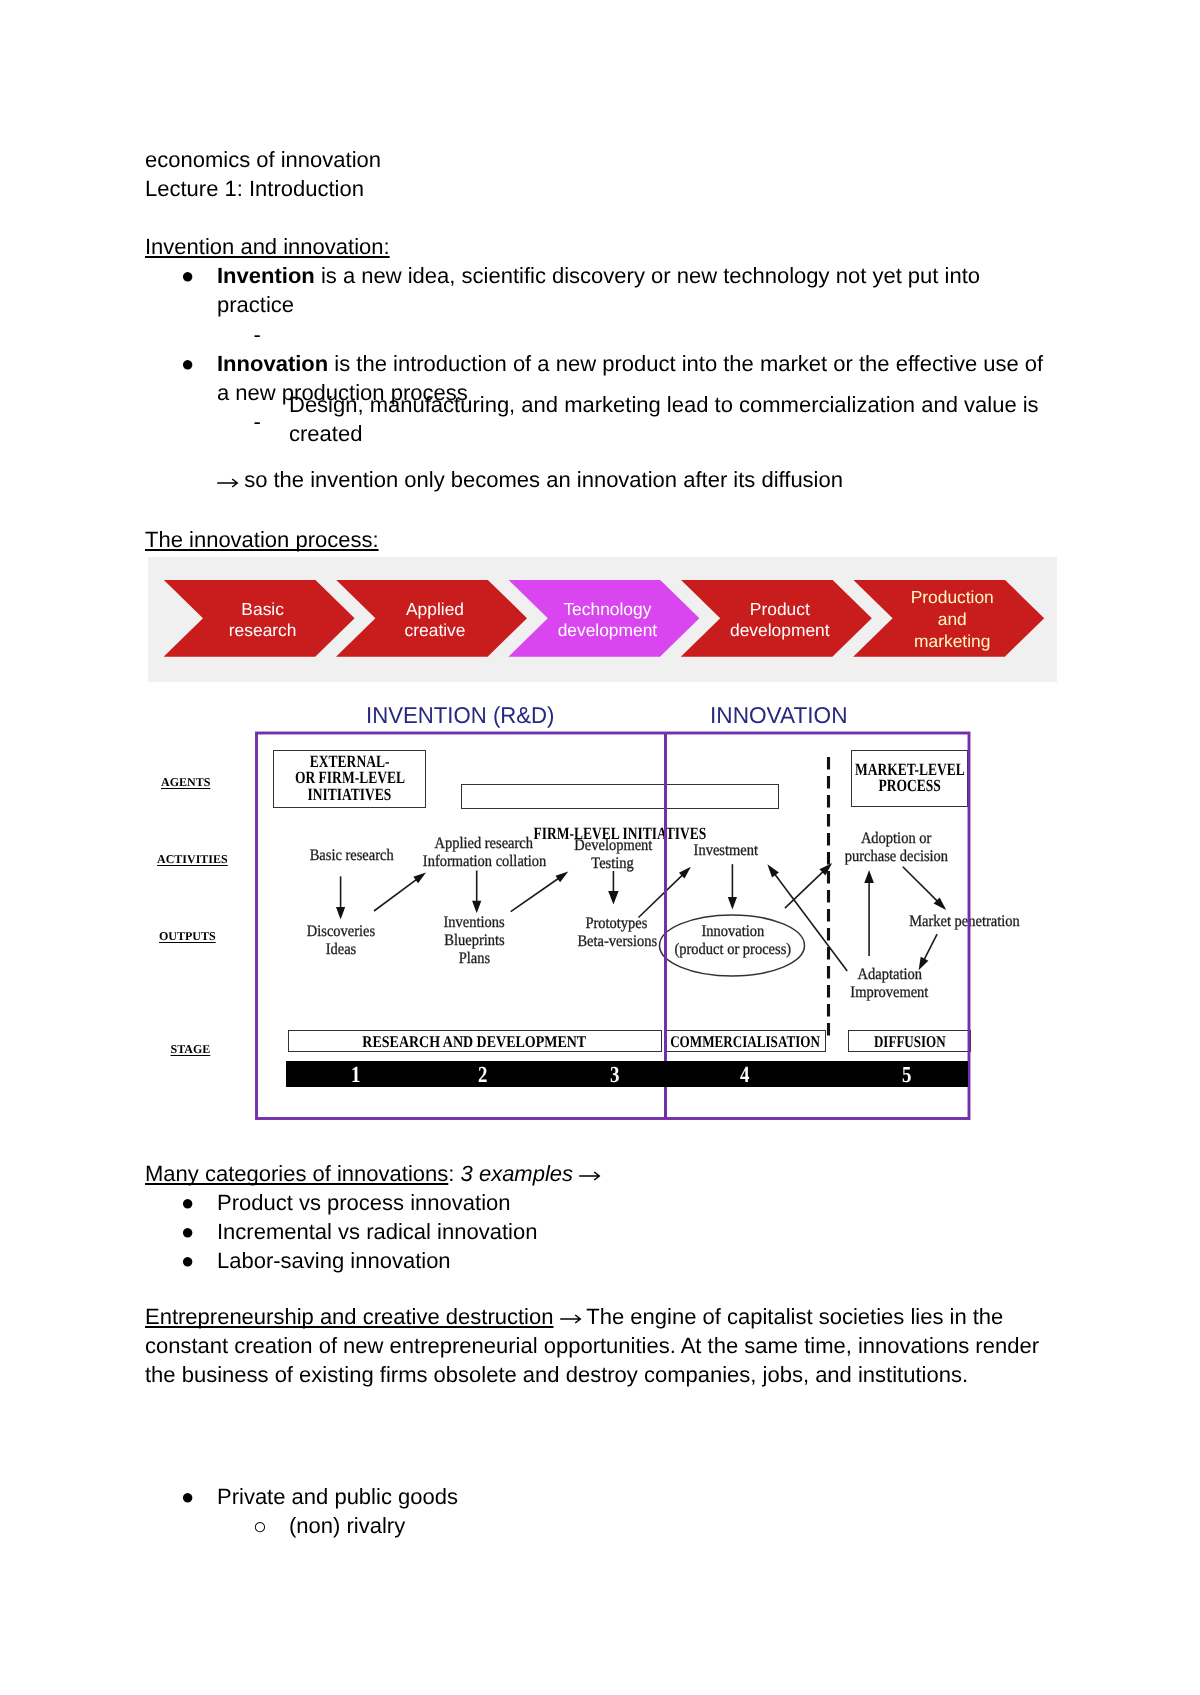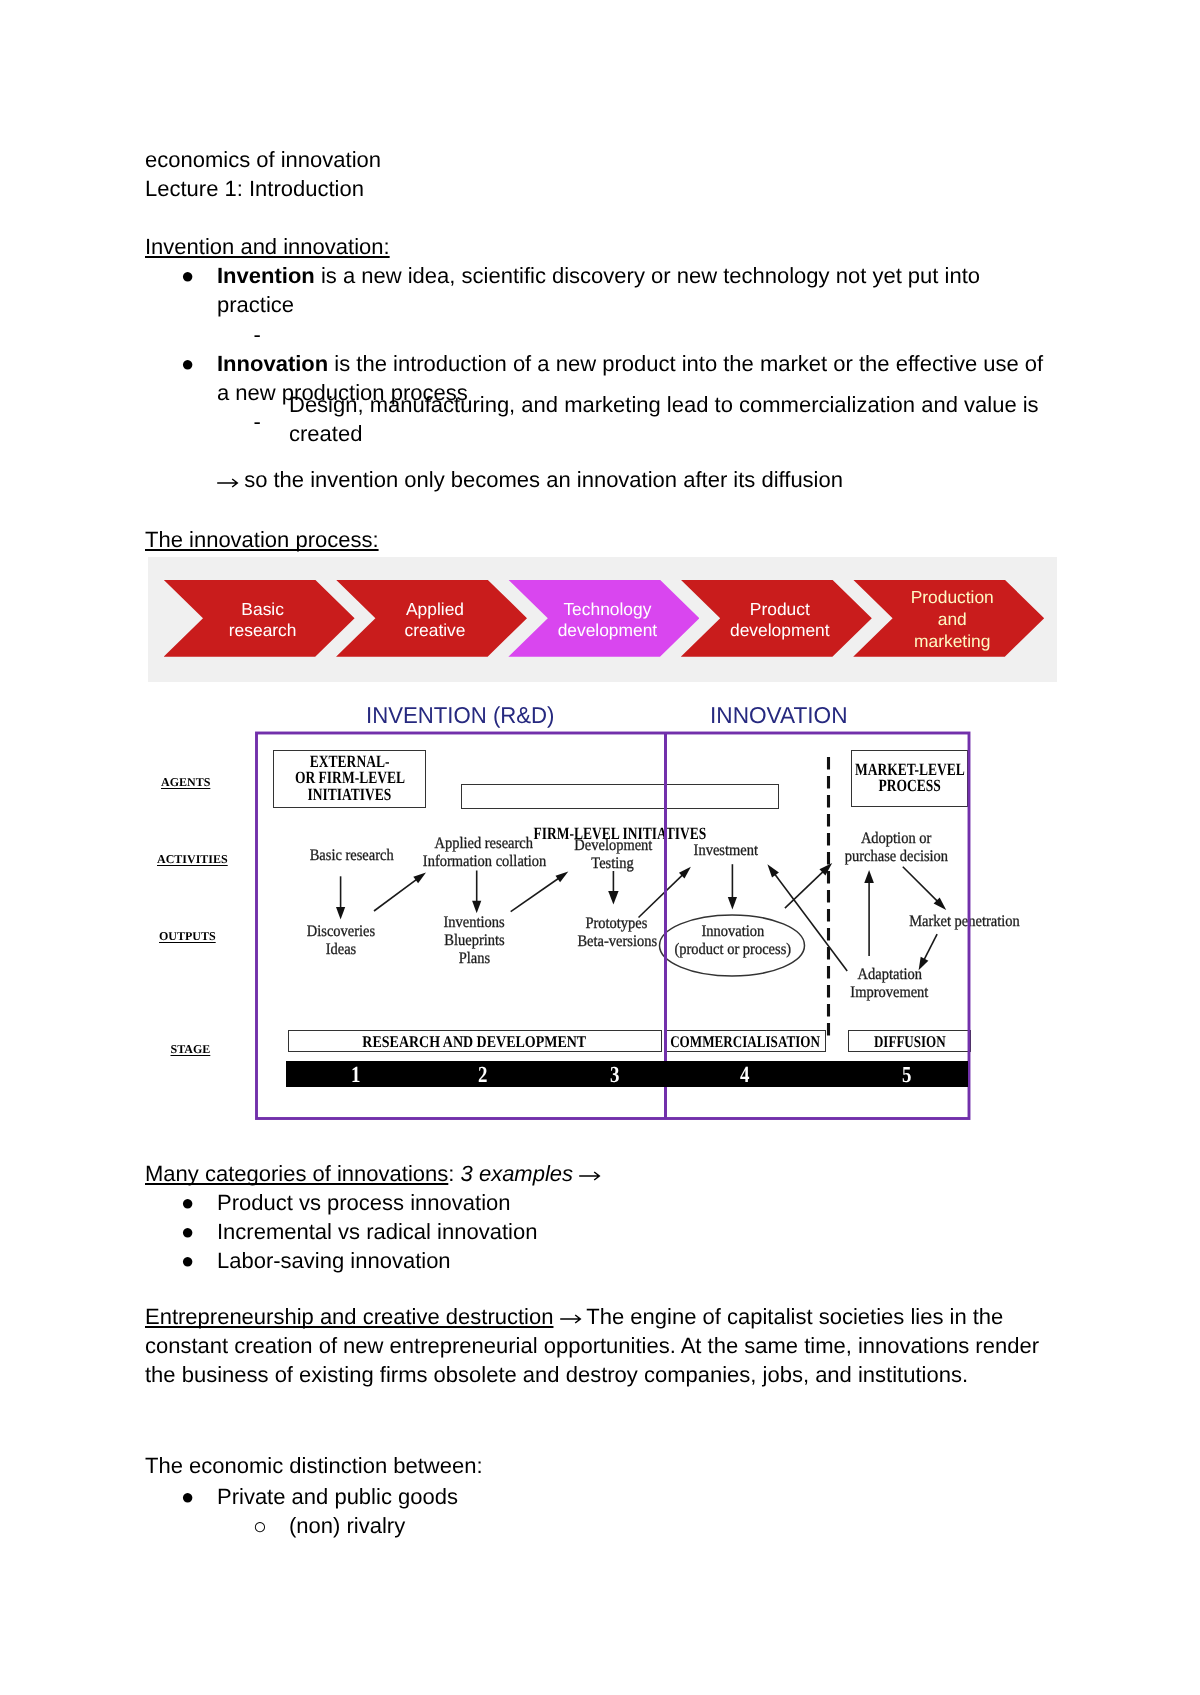--- a/index.html
+++ b/index.html
@@ -191,19 +191,18 @@
   <div class="blk" style="left:217px;top:1187.6px;">Product vs process innovation</div>
   <div class="bul" style="left:181px;top:1216.7px;">●</div>
   <div class="blk" style="left:217px;top:1216.7px;">Incremental vs radical innovation</div>
   <div class="bul" style="left:181px;top:1245.8px;">●</div>
   <div class="blk" style="left:217px;top:1245.8px;">Labor-saving innovation</div>
 
   <div class="blk" style="left:145px;top:1301.8px;width:915px;"><span class="u">Entrepreneurship and creative destruction</span> <span class="arr"><svg width="21" height="10" viewBox="0 0 21 10">
           <path d="M0.2 5 H20 M15.2 1 L20.3 5 L15.2 9" fill="none" stroke="#000" stroke-width="1.5" stroke-linecap="butt" stroke-linejoin="miter"></path>
         </svg></span> <span>The engine of capitalist societies lies in the constant creation of new entrepreneurial opportunities. At the same time, innovations render the business of existing firms obsolete and destroy companies, jobs, and institutions.</span></div>
 
-  <div class="blk" style="left:145px;top:1451.3px;">The economic distinction between:</div>
   <div class="bul" style="left:181px;top:1481.7px;">●</div>
   <div class="blk" style="left:217px;top:1481.7px;">Private and public goods</div>
   <div class="bul" style="left:253px;top:1512.2px;font-size:23px;line-height:29.1px;">○</div>
   <div class="blk" style="left:289px;top:1510.8px;">(non) rivalry</div>
 
 </div>
 
 </body></html>

